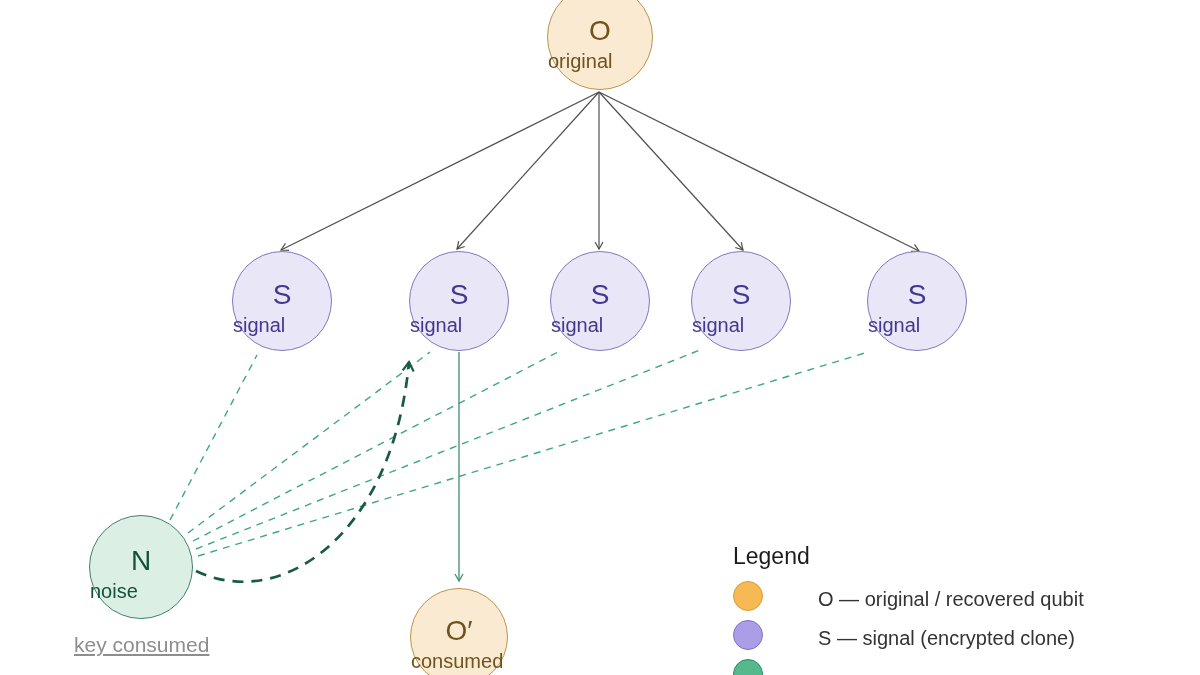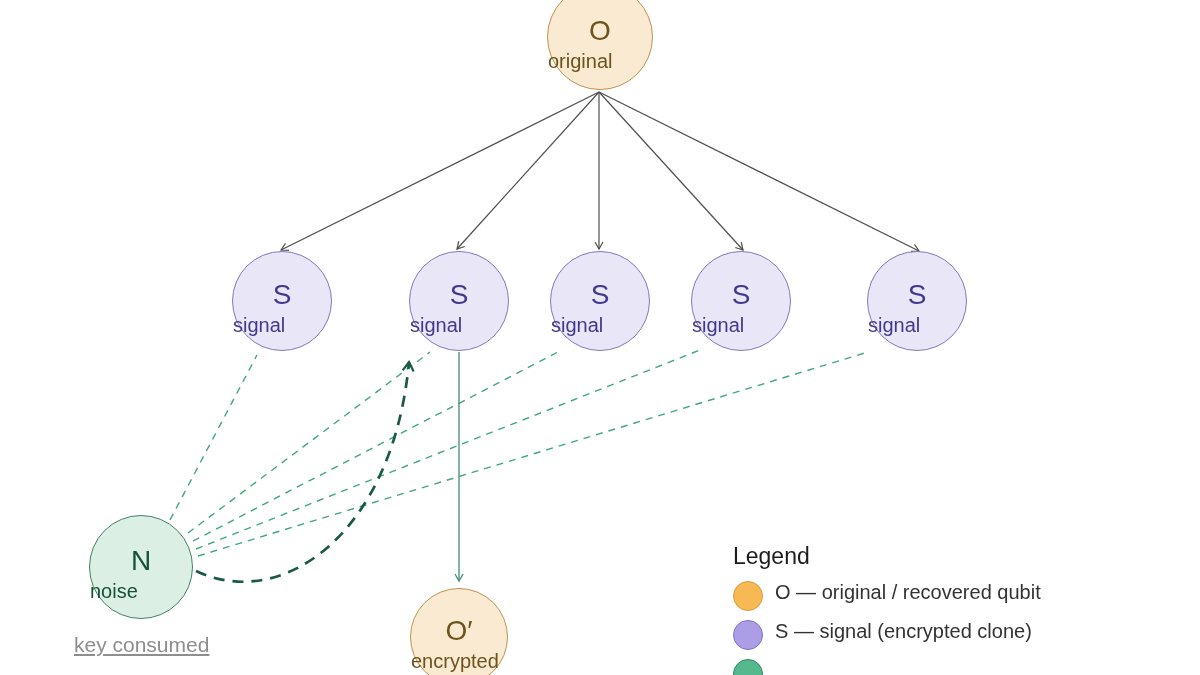--- a/index.html
+++ b/index.html
@@ -32,21 +32,21 @@
     border:1.5px solid var(--node_s_border);color:var(--node_s_text);}
   .node-n{width:104px;height:104px;background:var(--node_n_fill);
     border:1.5px solid var(--node_n_border);color:var(--node_n_text);}
 
   .annotation{position:absolute;left:74px;top:633px;font-size:21px;
     color:var(--annotation_gray);z-index:2;text-decoration:underline;}
 
   .legend{position:absolute;left:733px;top:540px;width:370px;z-index:2;}
   .legend-title{width:368px;font-size:23px;
     color:var(--legend_title_color);height:32px;line-height:32px;}
-  .legend-row{display:flex;align-items:flex-start;height:30px;margin-top:9px;}
+  .legend-row{display:flex;align-items:flex-end;height:30px;margin-top:9px;gap:43px;}
   .legend-swatch{width:30px;height:30px;border-radius:50%;border:1.5px solid #999;
     flex:0 0 30px;}
   .legend-label{margin-left:12px;font-size:20px;color:var(--legend_text_color);
     white-space:nowrap;}
 </style>
 </head>
 <body>
 
 <div class="stage">
 
@@ -106,21 +106,21 @@
     <div class="sub">signal</div>
   </div>
 
   <div class="node node-n" style="left:89px;top:515px;">
     <div class="letter">N</div>
     <div class="sub">noise</div>
   </div>
 
   <div class="node node-o2" style="left:410px;top:588px;">
     <div class="letter">O′</div>
-    <div class="sub">encrypted</div>
+    <div class="sub">consumed</div>
   </div>
 
   <div class="annotation">key consumed</div>
 
   <div class="legend">
     <div class="legend-title">Legend</div>
     <div class="legend-row">
       <span class="legend-swatch" style="background: rgb(247, 185, 83); border-color: rgb(216, 155, 57);"></span>
       <span class="legend-label">O — original / recovered qubit</span>
     </div>

